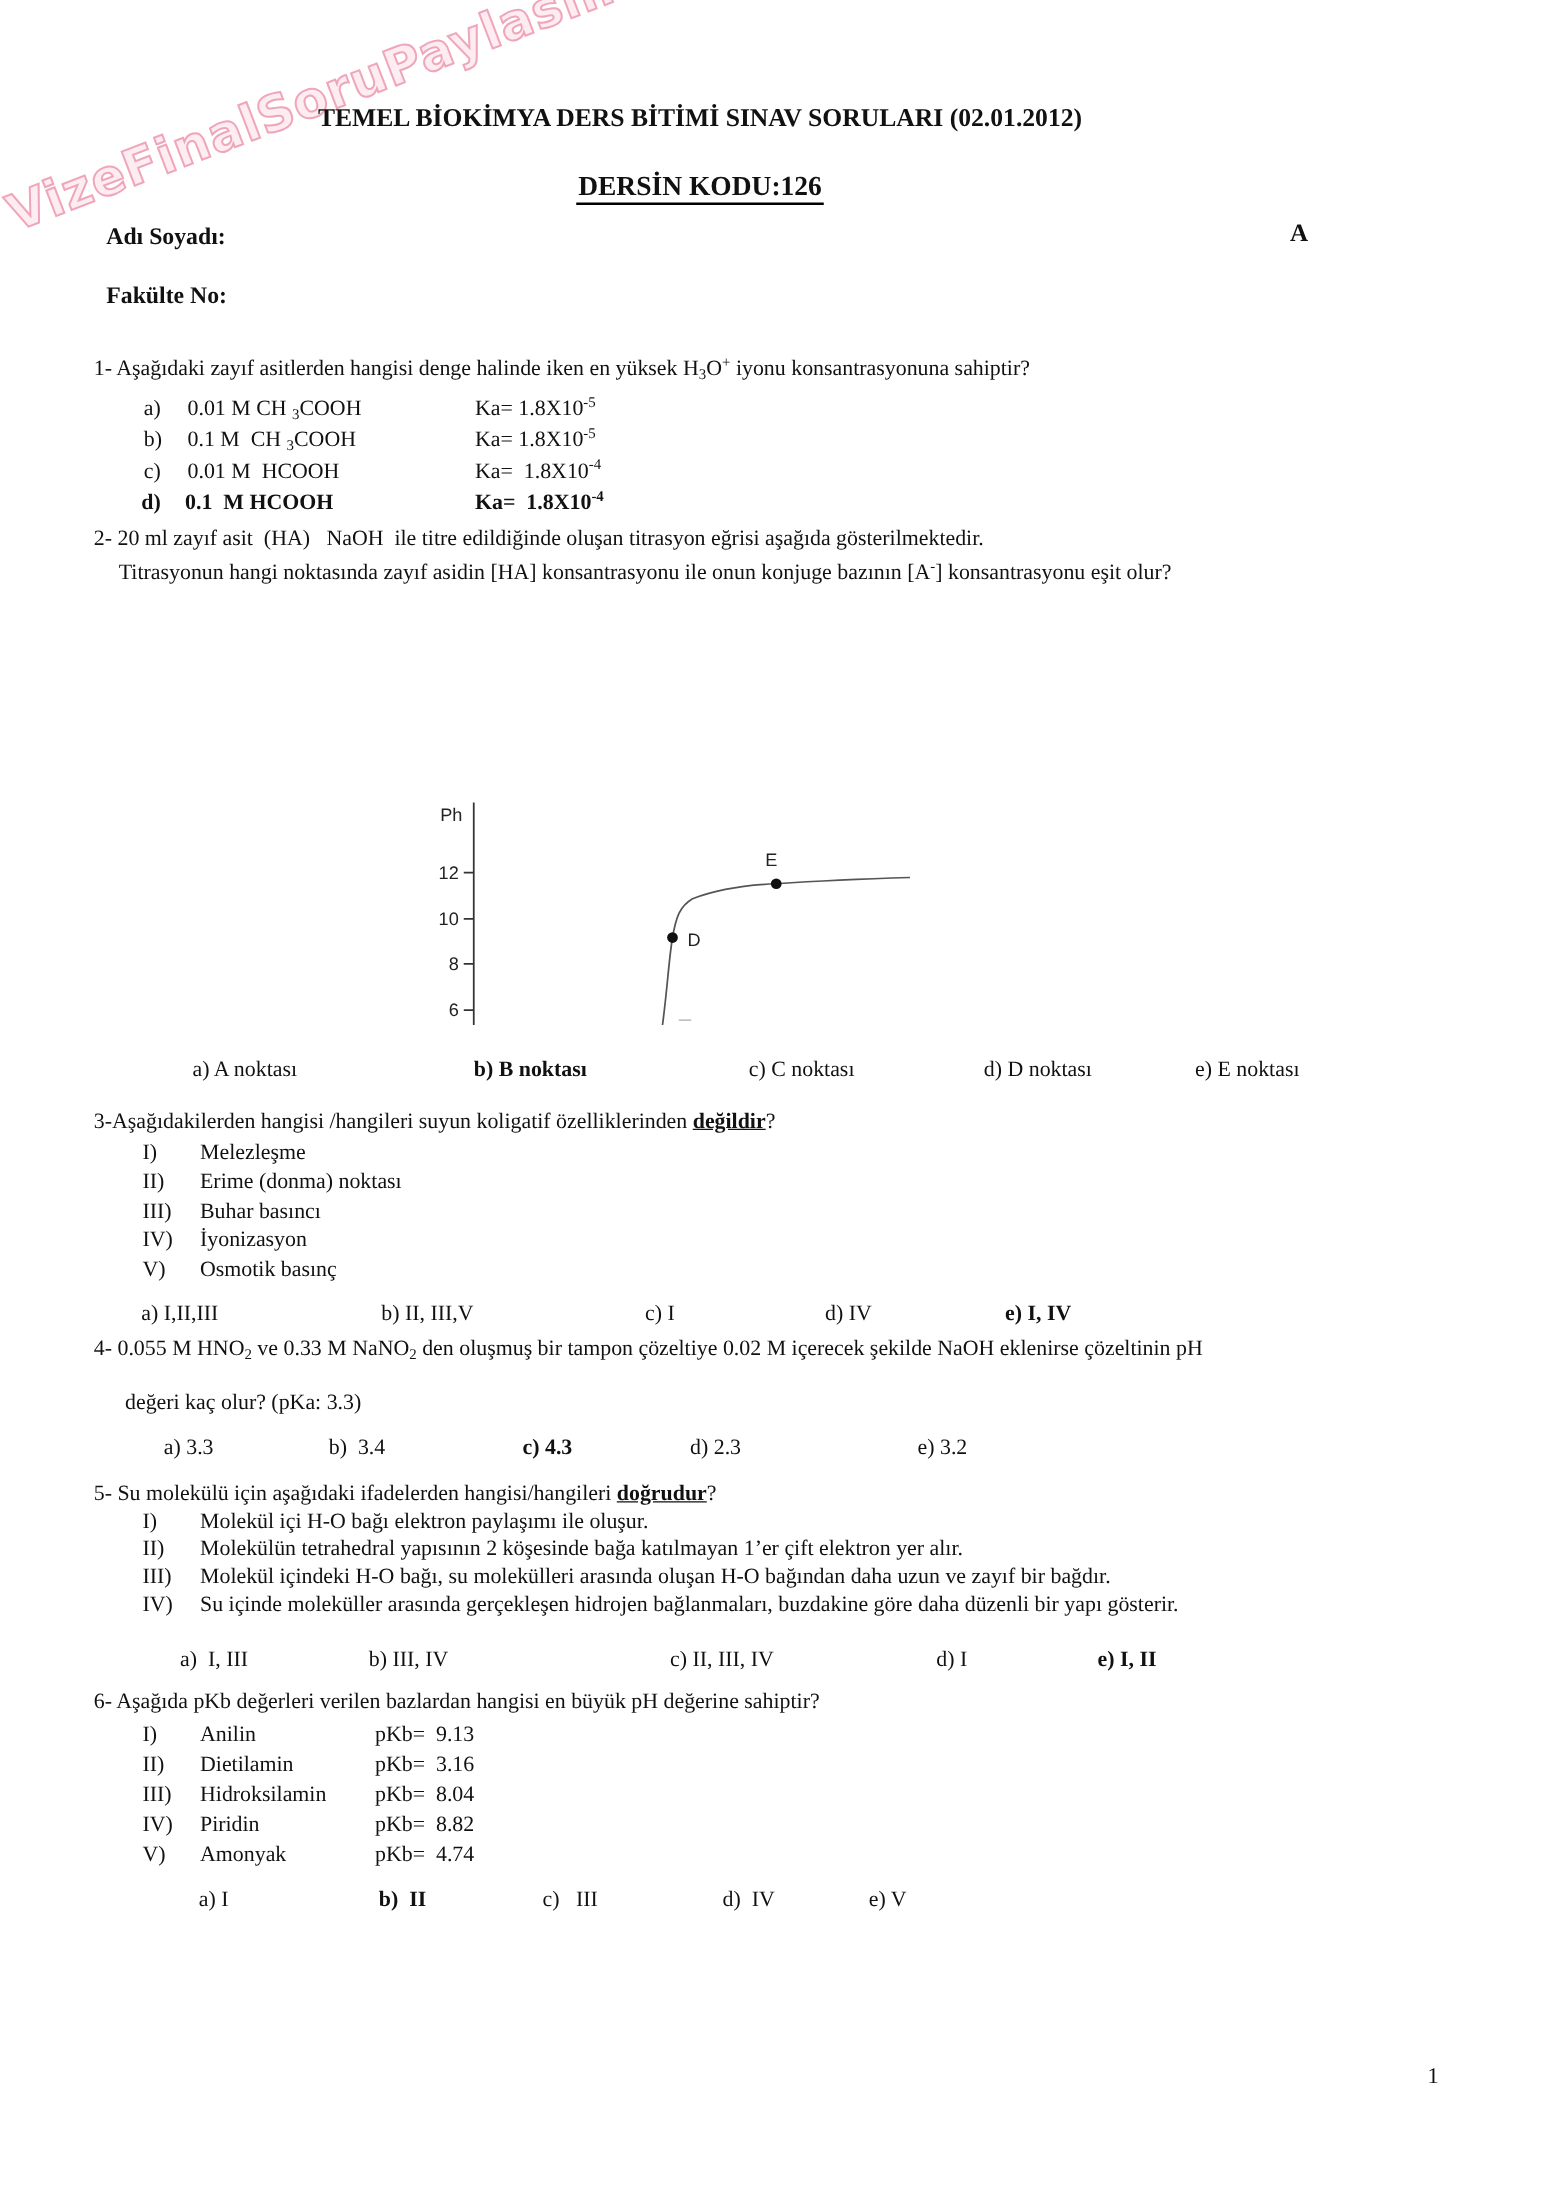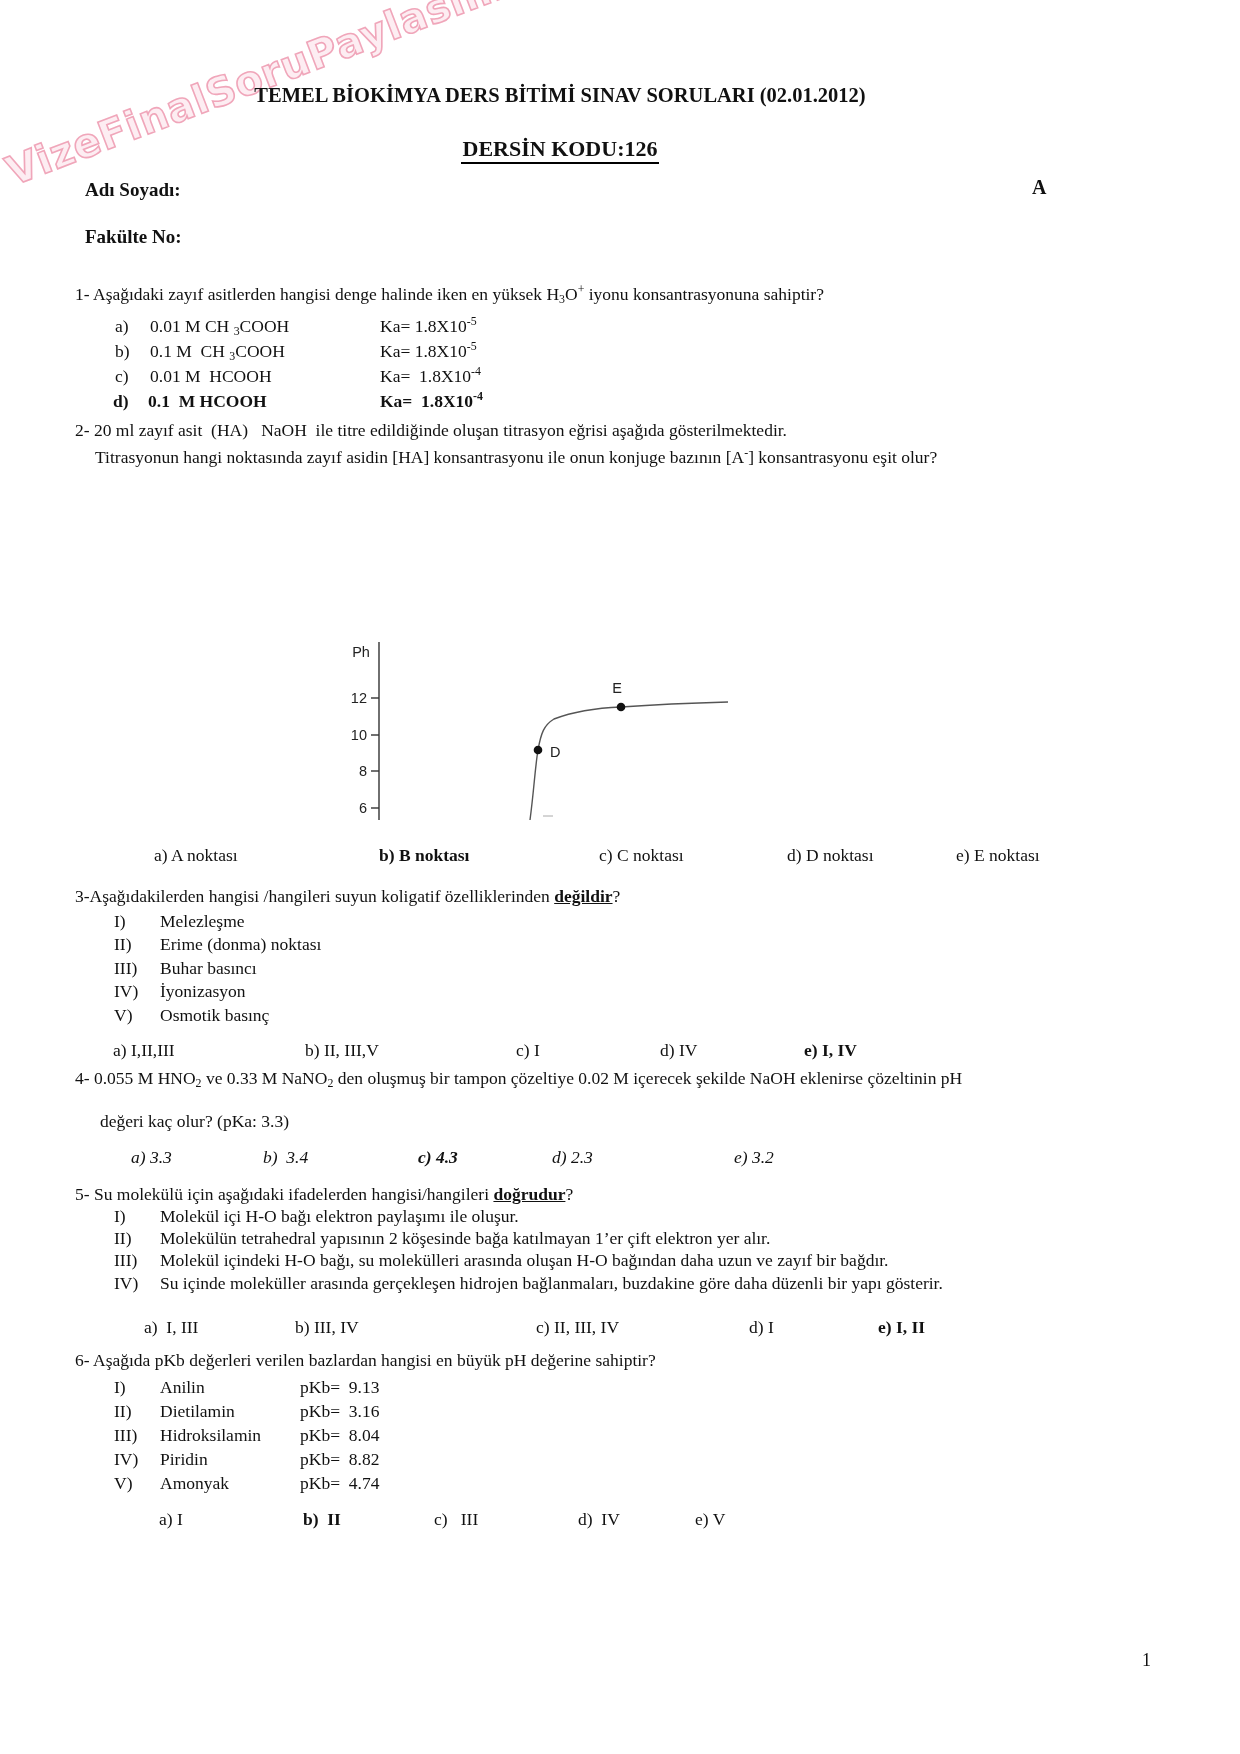--- a/index.html
+++ b/index.html
@@ -114,21 +114,21 @@
     <span style="left:113px;">a) I,II,III</span>
     <span style="left:305px;">b) II, III,V</span>
     <span style="left:516px;">c) I</span>
     <span style="left:660px;">d) IV</span>
     <span class="b" style="left:804px;">e) I, IV</span>
   </div>
 
   <div class="abs" style="left:75px;top:1068px;"><span>4- 0.055 M HNO</span><sub>2</sub><span> ve 0.33 M NaNO</span><sub>2</sub><span> den oluşmuş bir tampon çözeltiye 0.02 M içerecek şekilde NaOH eklenirse çözeltinin pH</span></div>
   <div class="abs" style="left:100px;top:1111px;">değeri kaç olur? (pKa: 3.3)</div>
 
-  <div class="abs optrow" style="left:0;top:1147px;width:1116px;height:24px;font-style:italic;">
+  <div class="abs optrow" style="left:0;top:1147px;width:1116px;height:24px;">
     <span style="left:131px;">a) 3.3</span>
     <span style="left:263px;">b)  3.4</span>
     <span class="b" style="left:418px;">c) 4.3</span>
     <span style="left:552px;">d) 2.3</span>
     <span style="left:690px;margin-left:44px;">e) 3.2</span>
   </div>
 
   <div class="abs" style="left:75px;top:1184px;"><span>5- Su molekülü için aşağıdaki ifadelerden hangisi/hangileri </span><span class="emph">doğrudur</span><span>?</span></div>
   <div class="abs" style="left:0;top:1206px;width:1240px;">
     <span class="abs" style="left:114px;">I)</span>

